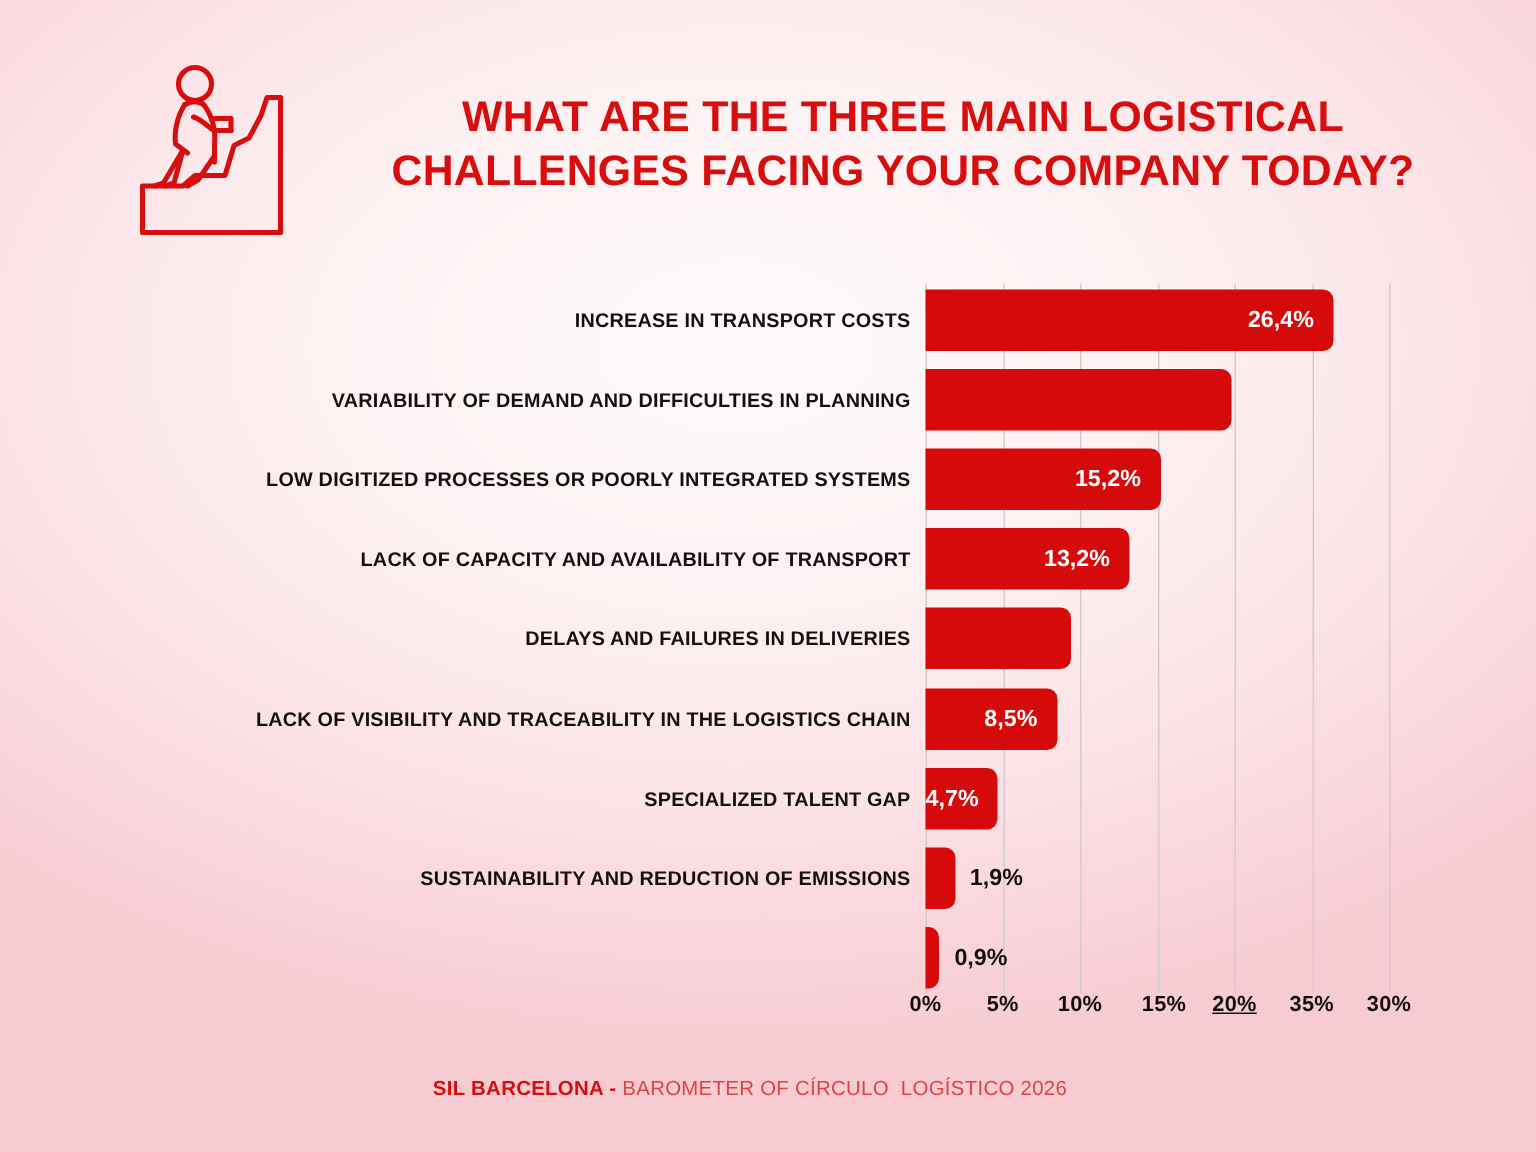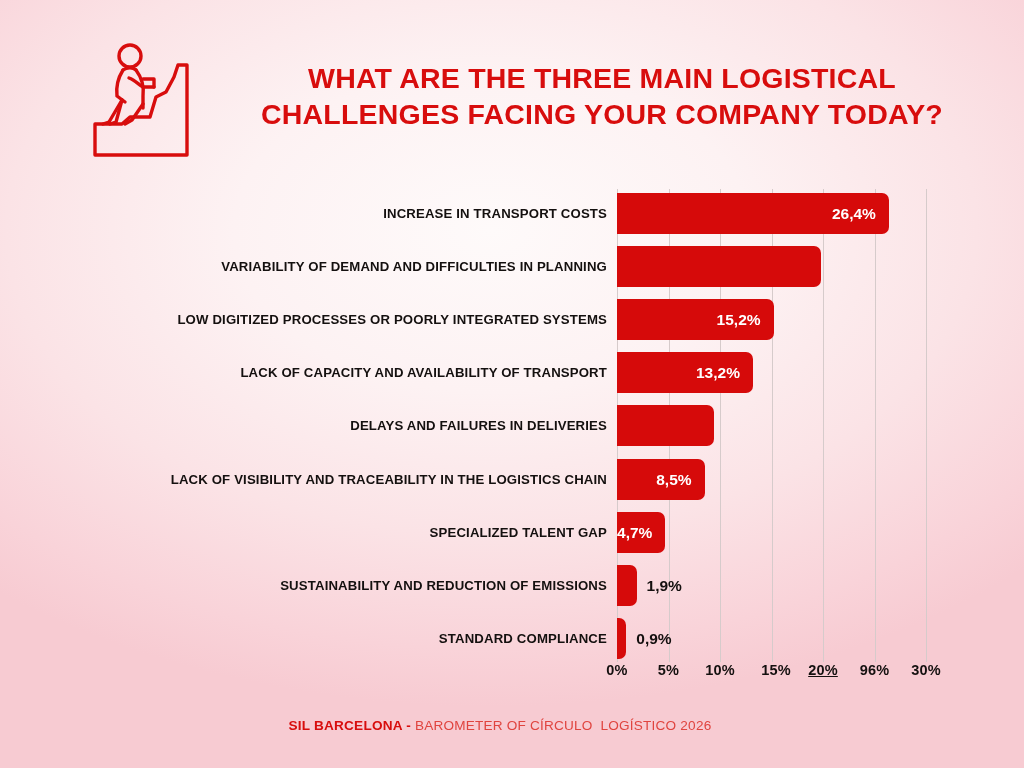--- a/index.html
+++ b/index.html
@@ -249,31 +249,30 @@
           <div class="cat-label">SPECIALIZED TALENT GAP</div>
           <div class="bar" style="width: 48.41px; background: rgb(214, 10, 10);"></div>
           <div class="bar-value inside" style="left: 617px; width: 35.41px;">4,7%</div>
         </div>
         <div class="bar-row" style="top: 389.7px;">
           <div class="cat-label">SUSTAINABILITY AND REDUCTION OF EMISSIONS</div>
           <div class="bar" style="width: 19.57px; background: rgb(214, 10, 10);"></div>
           <div class="bar-value outside" style="left: 646.57px; width: 90px;">1,9%</div>
         </div>
         <div class="bar-row" style="top: 442.8px;">
-          <div class="cat-label">STANDARD COMPLIANCE</div>
           <div class="bar" style="width: 9.27px; background: rgb(214, 10, 10);"></div>
           <div class="bar-value outside" style="left: 636.27px; width: 90px;">0,9%</div>
         </div>
       </div>
     <div id="xaxis">
         <div class="xtick" style="left: 617px;">0%</div>
         <div class="xtick" style="left: 668.5px;">5%</div>
         <div class="xtick" style="left: 720px;">10%</div>
         <div class="xtick" style="left: 776px;">15%</div>
         <div class="xtick" style="left: 823px; text-decoration: underline;">20%</div>
-        <div class="xtick" style="left: 874.5px;">96%</div>
+        <div class="xtick" style="left: 874.5px;">35%</div>
         <div class="xtick" style="left: 926px;">30%</div>
       </div>
   </div>
 
   <div id="footer"><span class="brand">SIL BARCELONA - </span><span class="sub">BAROMETER OF CÍRCULO  LOGÍSTICO 2026</span></div>
 
 </div>
 
 </body></html>

